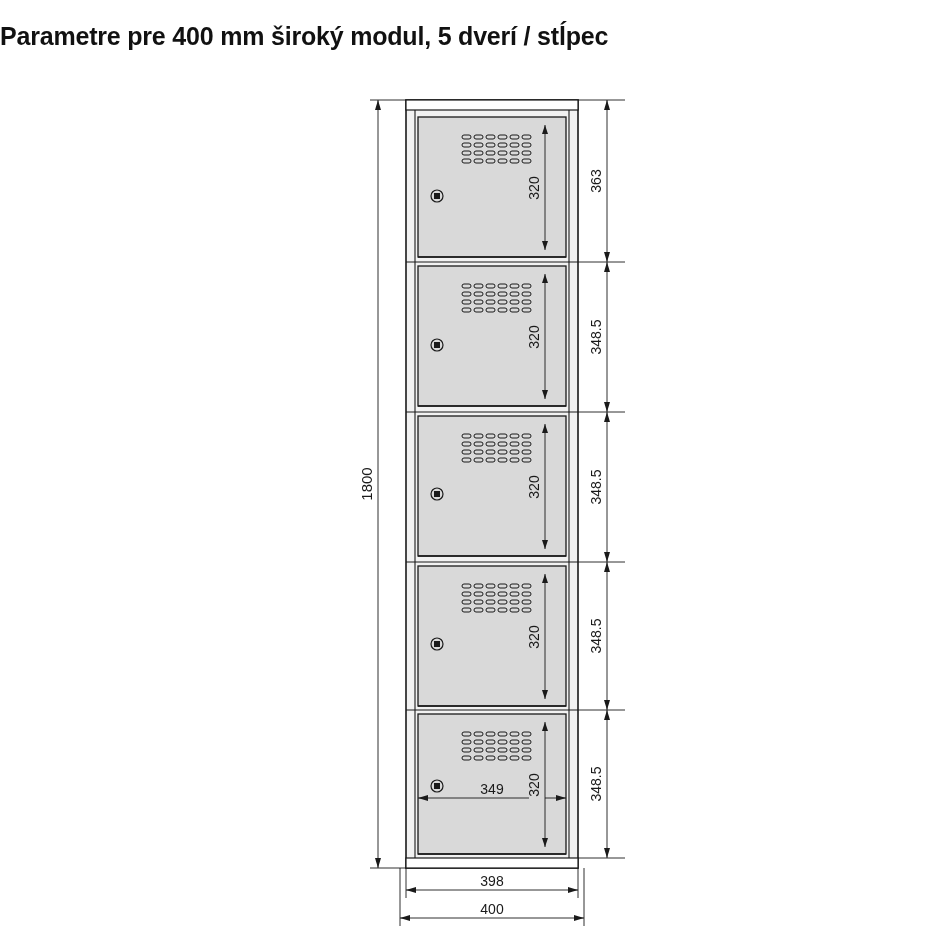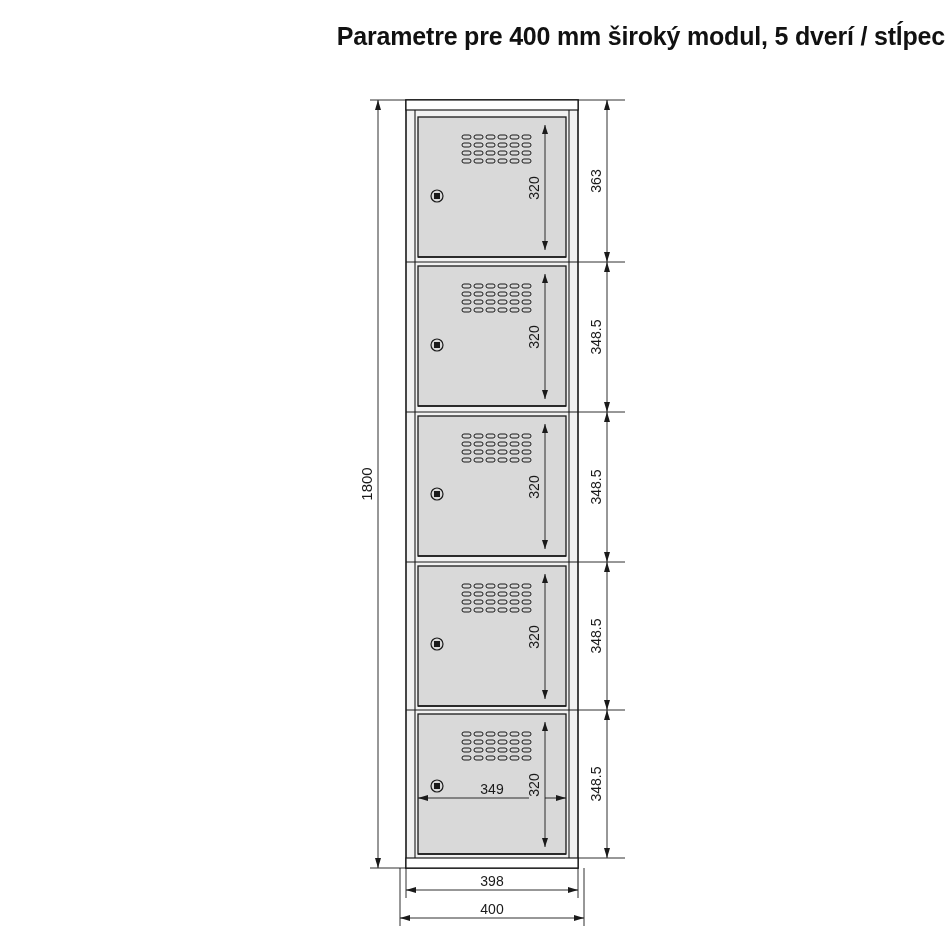--- a/index.html
+++ b/index.html
@@ -14,21 +14,21 @@
     color: #000000;
     position: relative;
     overflow: hidden;
   }
 
   .title {
     position: absolute;
     top: 22px;
     left: 0;
     width: 945px;
-    text-align: right;
+    text-align: left;
     font-size: 25px;
     font-weight: bold;
     letter-spacing: -0.2px;
     color: #111111;
   }
 
   .canvas {
     position: absolute;
     top: 0;
     left: 0;

